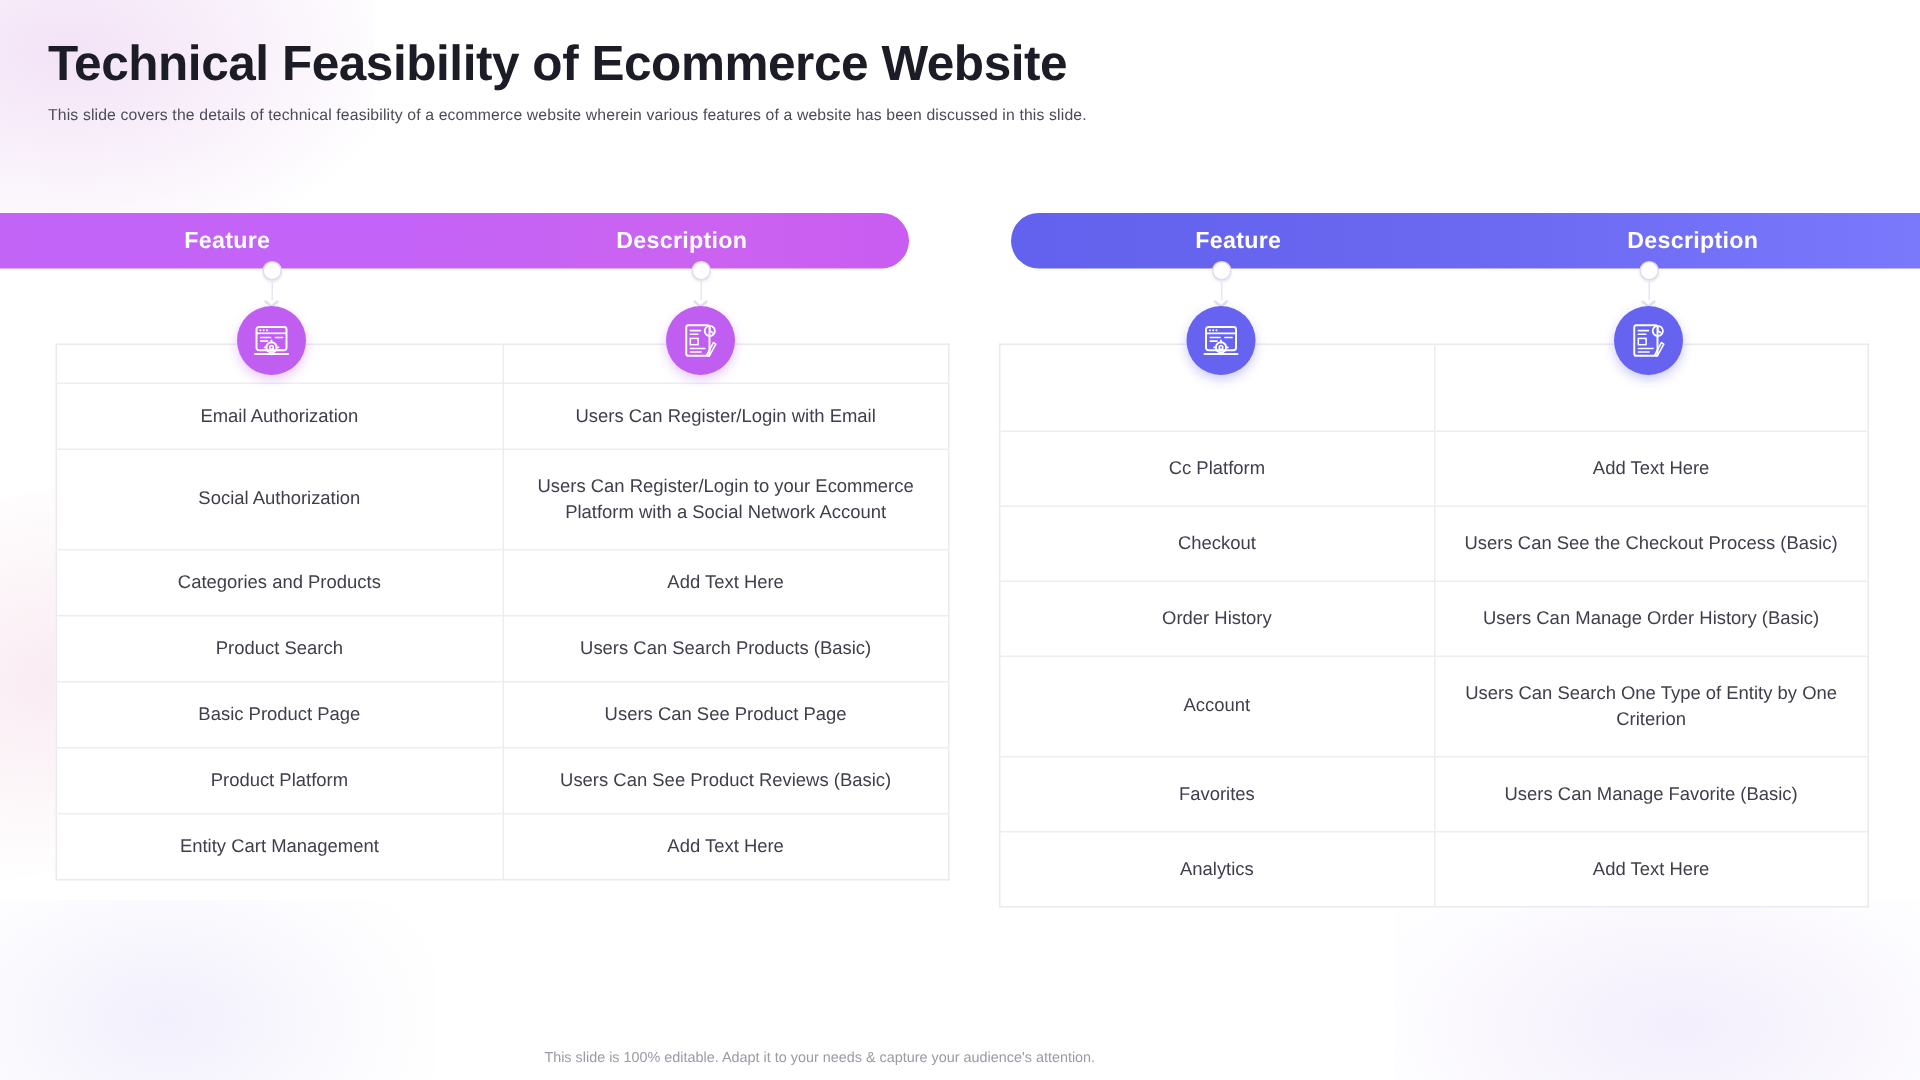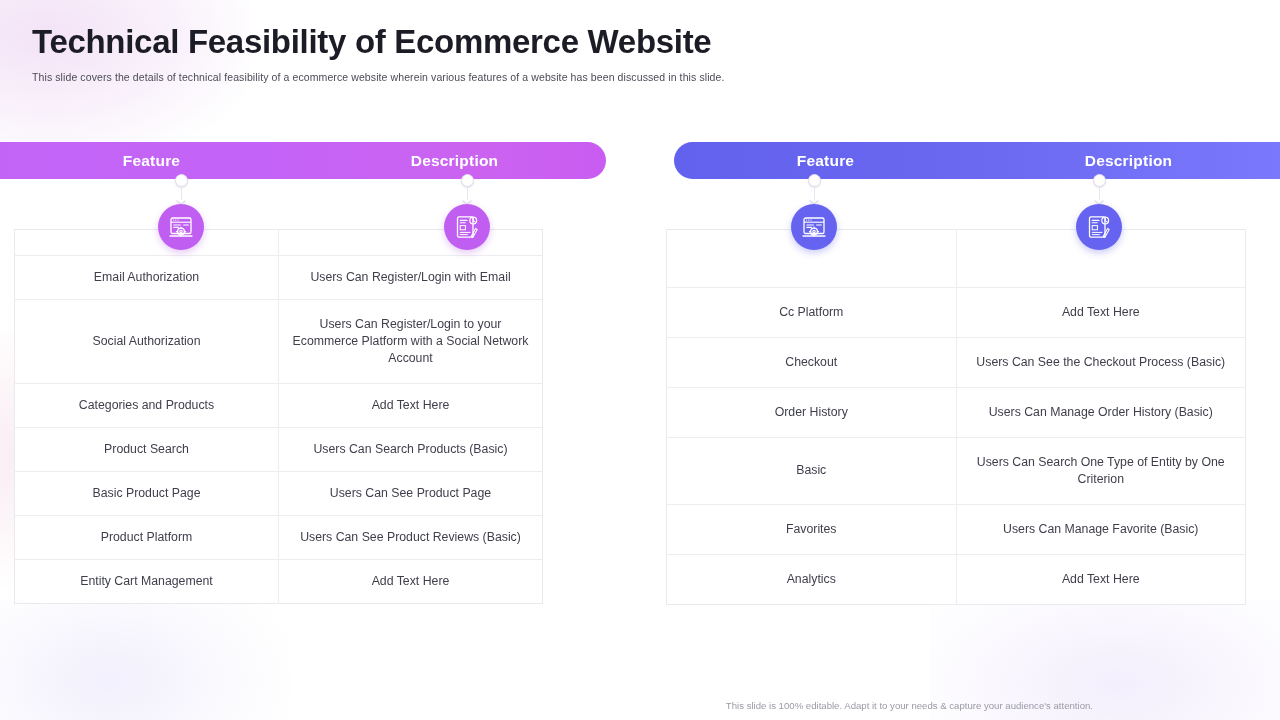--- a/index.html
+++ b/index.html
@@ -161,21 +161,21 @@
     position: relative;
     margin: 0;
     border: 1px solid #e9e9ee;
     border-top: 1px solid #e9e9ee;
     background: #ffffff;
     border-collapse: collapse;
     width: 100%;
     table-layout: fixed;
     z-index: 2;
   }
-  .panel-left  .ftable { margin-left: 14px; width: 529px; margin-top: -25px; border-radius: 22px; }
+  .panel-left  .ftable { margin-left: 37px; width: 596px; margin-top: -25px; border-radius: 22px; }
   .panel-right .ftable { margin-left: -8px; width: 580px; margin-top: -25px; }
 
   .ftable .spacer-row td {
     height: 25px;
     border-bottom: 1px solid #ededf1;
     border-right: 1px solid #ededf1;
     padding: 0;
   }
   .ftable .spacer-row td:last-child { border-right: none; }
 
@@ -196,21 +196,21 @@
 
   .panel-left  .ftable tr.tall-row td { padding-top: 16px; padding-bottom: 16px; }
   .panel-right .ftable tr td { padding-top: 16px; padding-bottom: 16px; }
 
   
   .page-footer {
     position: absolute;
     left: 0;
     top: 700px;
     width: 1093px;
-    text-align: right;
+    text-align: center;
     font-size: 9.6px;
     color: #9a9aa6;
     z-index: 3;
   }
 </style>
 </head>
 <body>
 
 <div class="bg-blob blob-top-left"></div>
 <div class="bg-blob blob-mid-left"></div>
@@ -400,21 +400,21 @@
       </tr>
       <tr>
         <td class="col-feature">Checkout</td>
         <td class="col-desc" style="max-width:200px;">Users Can See the Checkout Process (Basic)</td>
       </tr>
       <tr>
         <td class="col-feature">Order History</td>
         <td class="col-desc" style="max-width:190px;">Users Can Manage Order History (Basic)</td>
       </tr>
       <tr>
-        <td class="col-feature">Basic</td>
+        <td class="col-feature">Account</td>
         <td class="col-desc" style="max-width:215px;">Users Can Search One Type of Entity by One Criterion</td>
       </tr>
       <tr>
         <td class="col-feature">Favorites</td>
         <td class="col-desc">Users Can Manage Favorite (Basic)</td>
       </tr>
       <tr>
         <td class="col-feature">Analytics</td>
         <td class="col-desc">Add Text Here</td>
       </tr>

